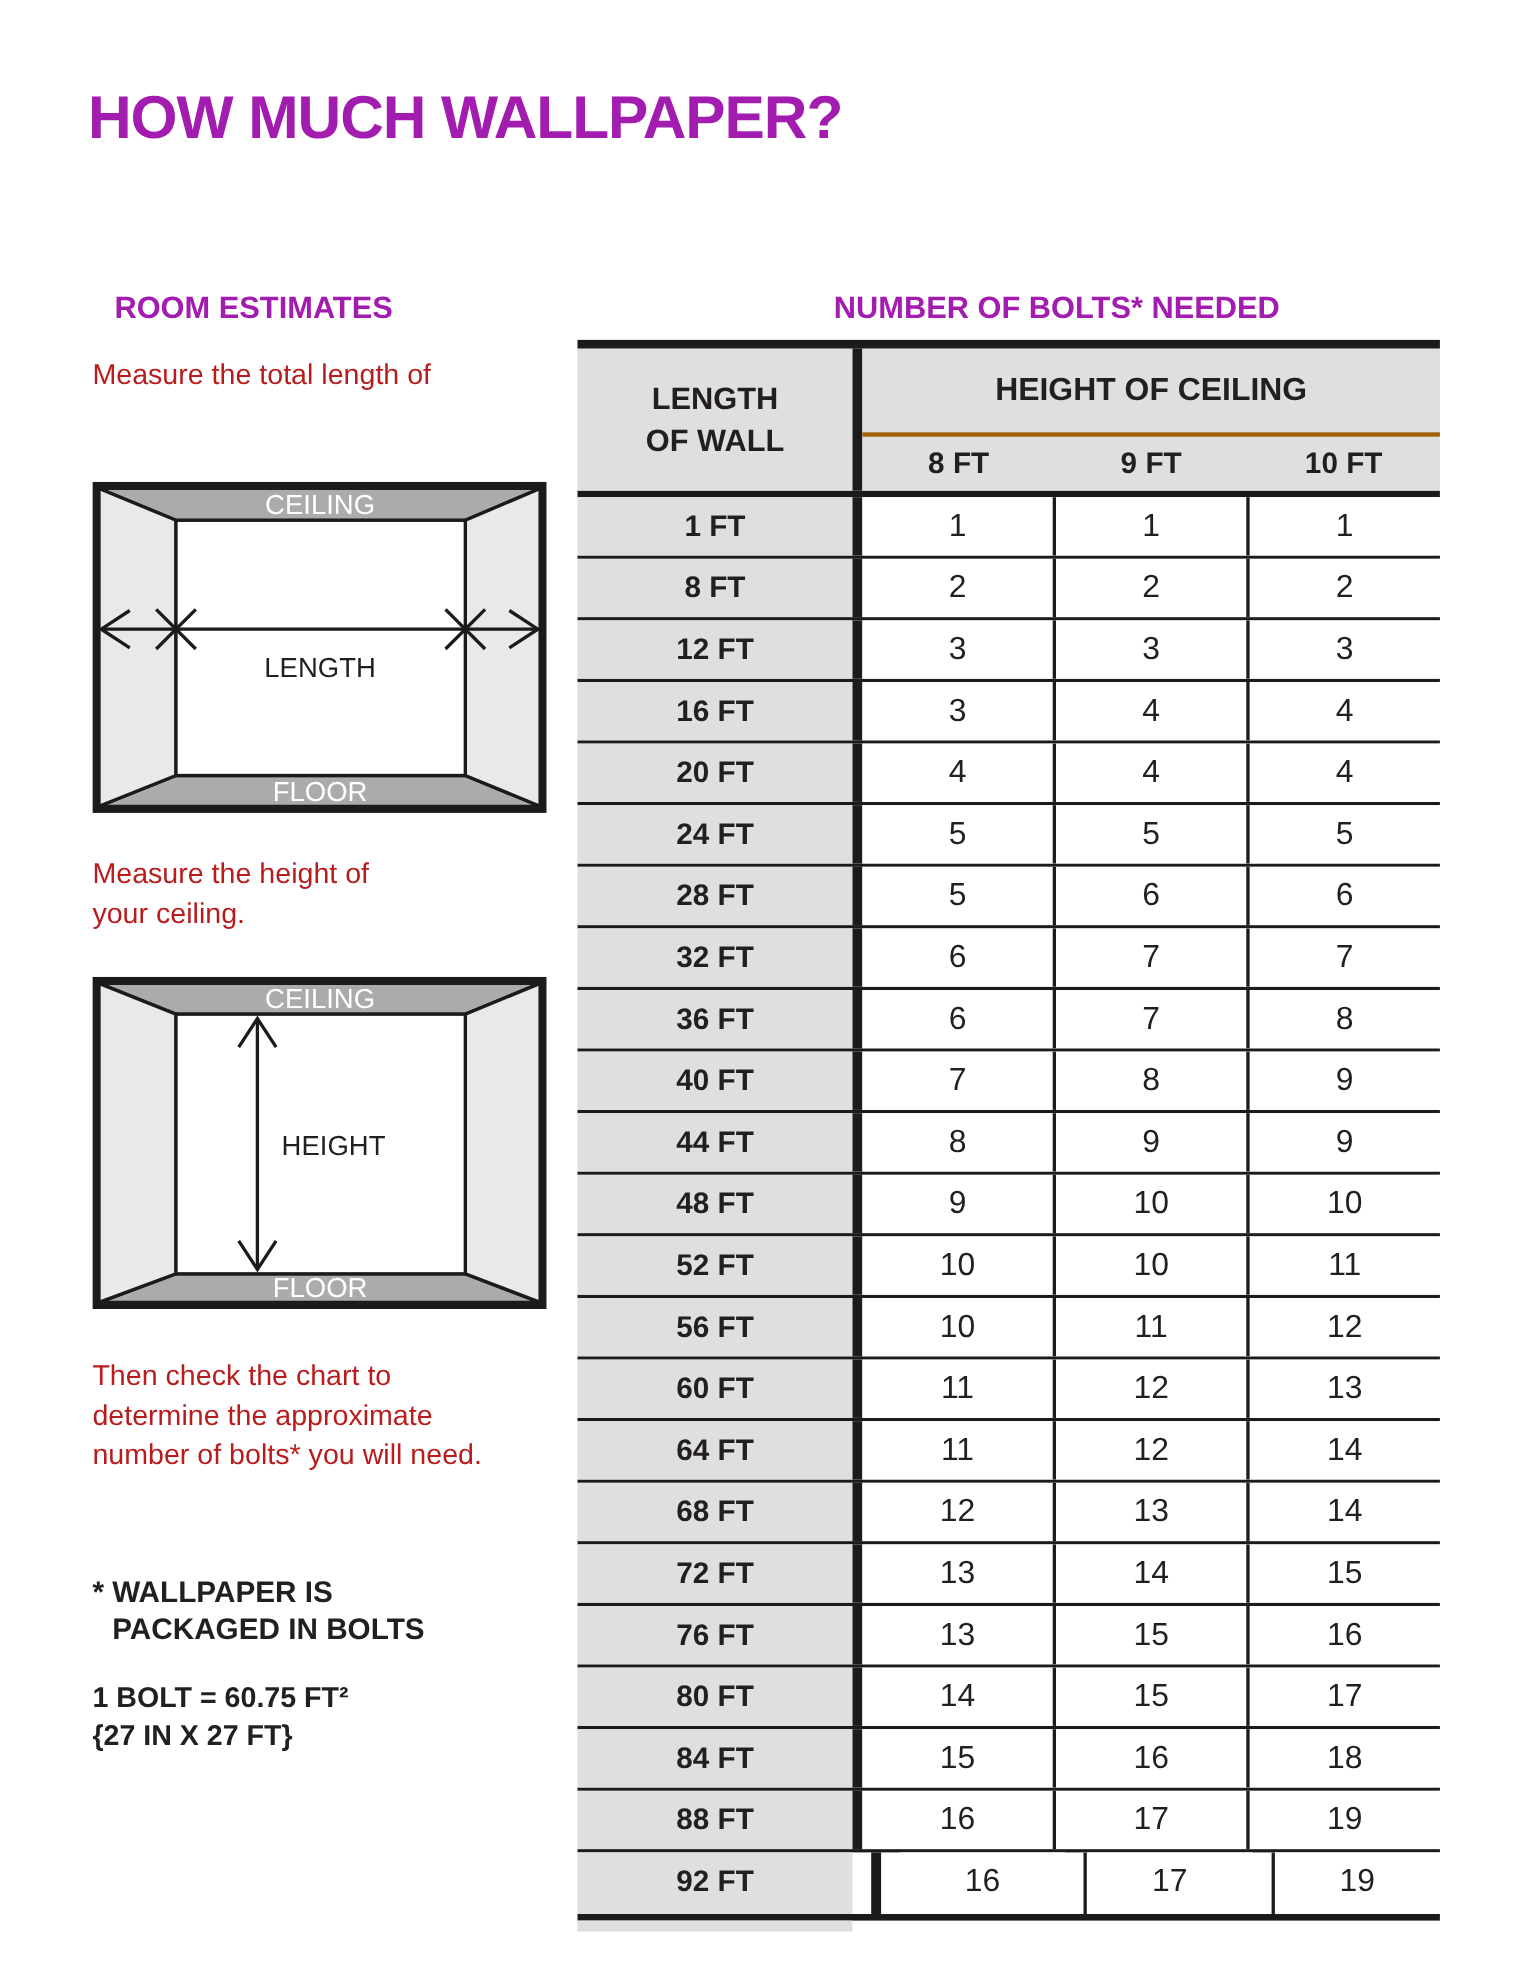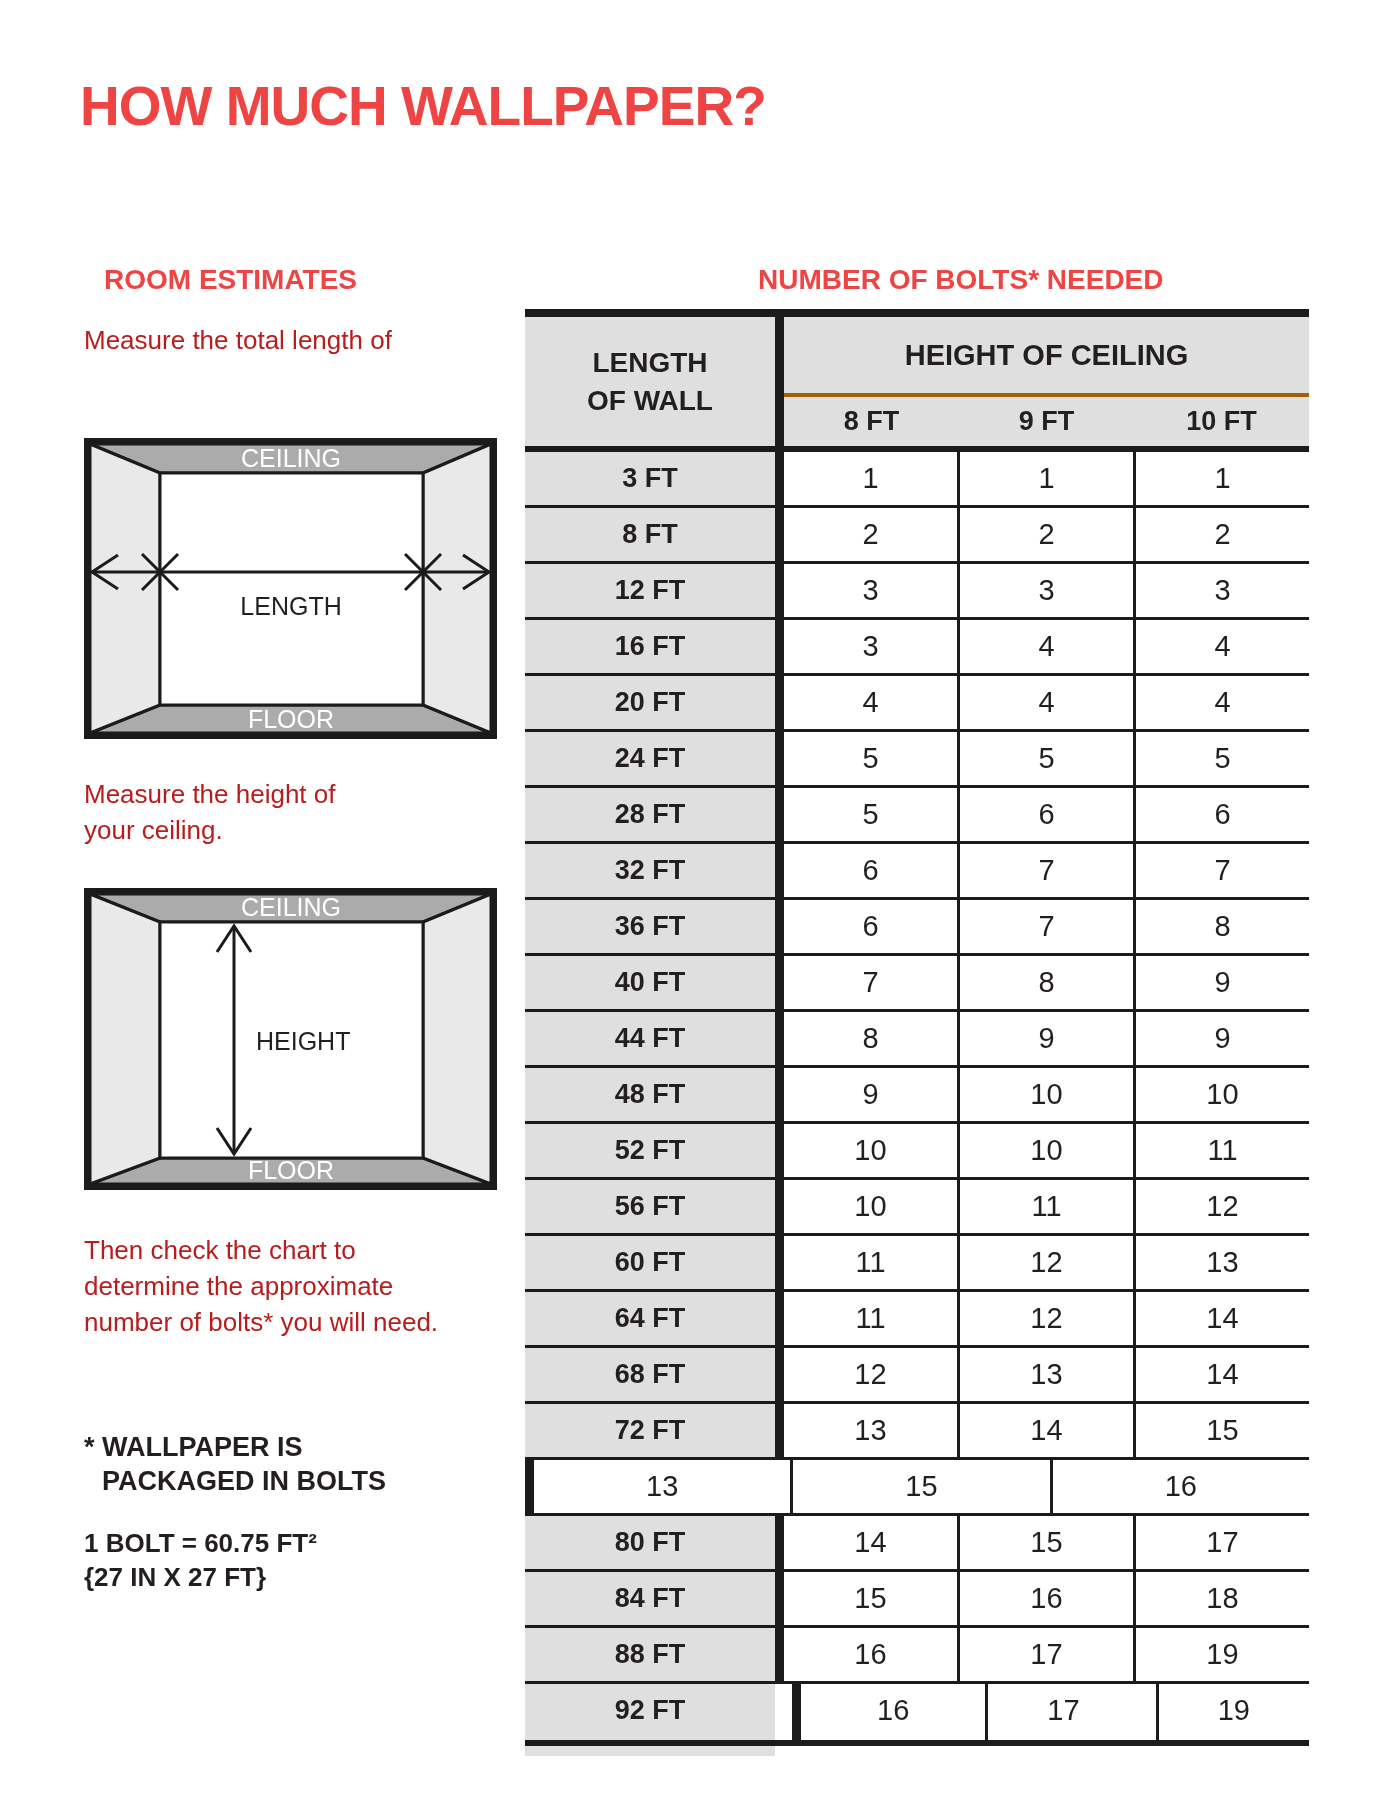--- a/index.html
+++ b/index.html
@@ -1,21 +1,21 @@
 <!DOCTYPE html>
 <html><head>
 <meta charset="utf-8">
 <style>
   html,body{margin:0;padding:0;background:#ffffff;}
   .page{
     position:relative;width:1391px;height:1800px;background:#ffffff;
     font-family:"Liberation Sans", sans-serif;color:#231F20;overflow:hidden;
   }
   .abs{position:absolute;}
-  .blue{color:#ef4444;}
+  .blue{color:#a21caf;}
   .page-title{
     left:80px;top:74px;font-size:55px;font-weight:bold;letter-spacing:-1px;
   }
   .section-heading{
     font-size:28px;font-weight:bold;letter-spacing:0px;
   }
   .para{
     font-size:26px;line-height:36px;color:#b91c1c;
   }
   .footnote{
@@ -144,21 +144,21 @@
           <div class="fthead">9 FT</div>
           <div class="fthead">10 FT</div>
         </div>
       </div>
     </div>
 
     <div class="band mid"></div>
 
     <div id="table-rows">
   <div class="t-row">
-    <div class="cell col1">3 FT</div>
+    <div class="cell col1">1 FT</div>
     <div class="vdiv"></div>
     <div class="cell num">1</div>
     <div class="cell num">1</div>
     <div class="cell num">1</div>
   </div>
 
   <div class="t-row">
     <div class="cell col1">8 FT</div>
     <div class="vdiv"></div>
     <div class="cell num">2</div>
@@ -288,20 +288,21 @@
 
   <div class="t-row">
     <div class="cell col1">72 FT</div>
     <div class="vdiv"></div>
     <div class="cell num">13</div>
     <div class="cell num">14</div>
     <div class="cell num">15</div>
   </div>
 
   <div class="t-row">
+    <div class="cell col1">76 FT</div>
     <div class="vdiv"></div>
     <div class="cell num">13</div>
     <div class="cell num">15</div>
     <div class="cell num">16</div>
   </div>
 
   <div class="t-row">
     <div class="cell col1">80 FT</div>
     <div class="vdiv"></div>
     <div class="cell num">14</div>

